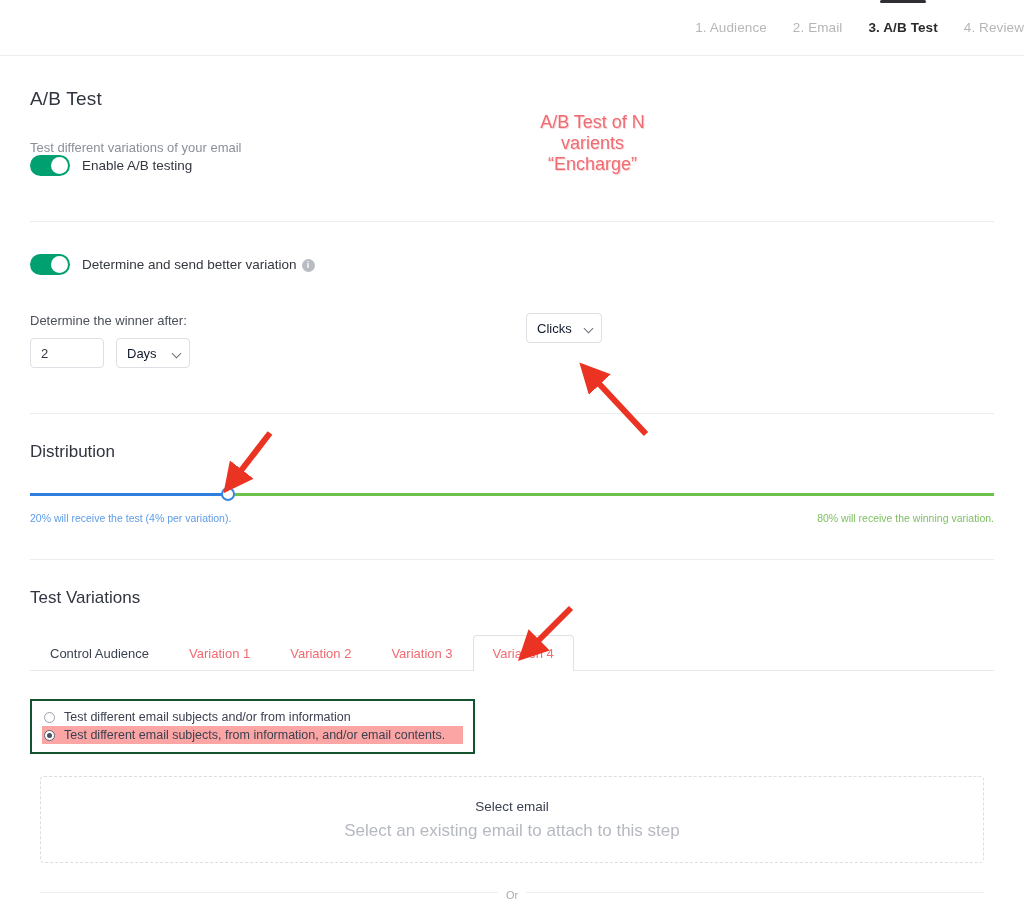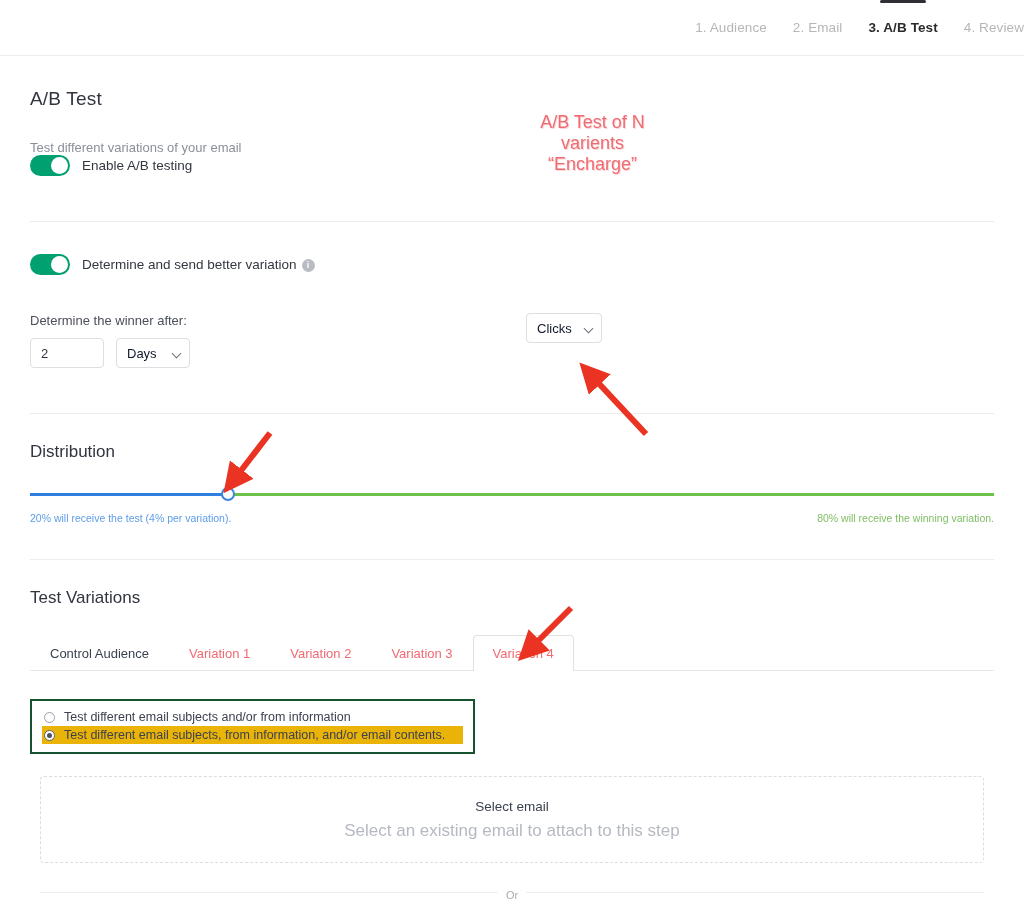--- a/index.html
+++ b/index.html
@@ -238,21 +238,21 @@
   }
   .radio-line {
     display: flex;
     align-items: center;
     gap: 9px;
     font-size: 12.5px;
     color: #3c4150;
     padding: 2px 2px;
     cursor: pointer;
   }
-  .radio-line.highlight { background: #eab308; }
+  .radio-line.highlight { background: #fca5a5; }
   .radio-dot {
     width: 11px;
     height: 11px;
     border-radius: 50%;
     border: 1px solid #9aa0ab;
     background: #fff;
     flex: 0 0 auto;
     position: relative;
   }
   .radio-dot.checked { border-color: #5c6370; }

